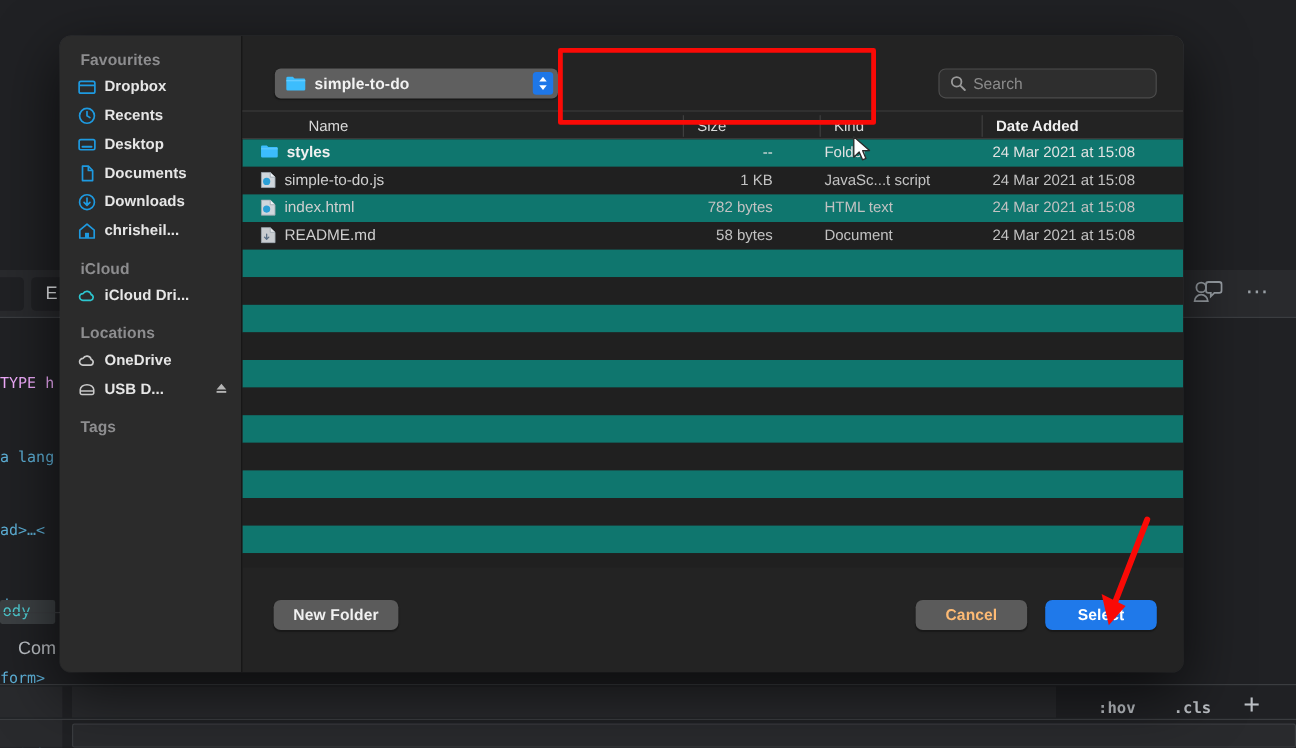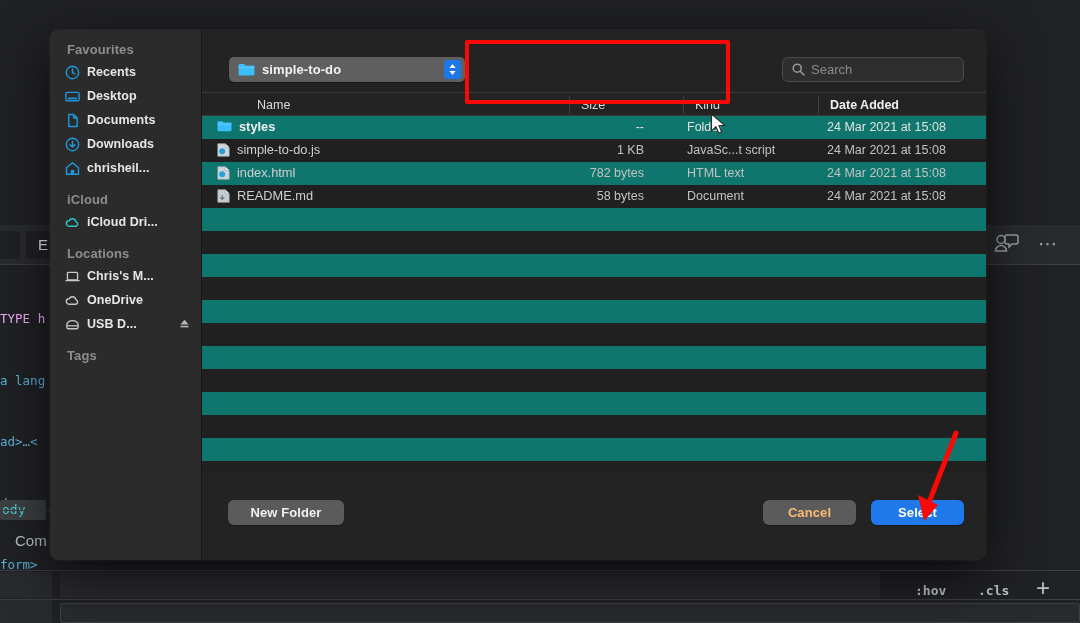--- a/index.html
+++ b/index.html
@@ -187,21 +187,21 @@
   .row.first .kd, .row.first .dt, .row.first .sz { color: #e2e2e2; }
 
   
   .footer { position: absolute; left: 0; bottom: 0; width: 100%; height: 86px; }
   .btn {
     position: absolute; border-radius: 6px; display: flex;
     align-items: center; justify-content: center;
     font-size: 13px; font-weight: bold; letter-spacing: .1px;
   }
   .btn-newfolder {
-    left: 26px; top: 26px; width: 116px; height: 25px;
+    left: 26px; top: 26px; width: 104px; height: 25px;
     background: #5b5b5b; color: #f0f0f0;
     box-shadow: 0 1px 1px rgba(0,0,0,0.3);
   }
   .btn-cancel {
     right: 130px; top: 26px; width: 93px; height: 25px;
     background: #5b5b5b; color: #fdba74;
     box-shadow: 0 1px 1px rgba(0,0,0,0.3);
   }
   .btn-select {
     right: 22px; top: 26px; width: 93px; height: 25px;
@@ -259,20 +259,27 @@
   <div class="bg-left-strip"></div>
   <div class="bg-bottom-inner"></div>
 </div>
 
 <div id="dialog">
 
   <div class="sidebar">
 
     <div class="sb-group">Favourites</div>
 
+    <div class="sb-item">
+      <svg class="ico" viewBox="0 0 16 16">
+        <rect x="1" y="3" width="14" height="10.5" rx="1.6" fill="none" stroke="#1e9ae0" stroke-width="1.5"></rect>
+        <line x1="1" y1="6.6" x2="15" y2="6.6" stroke="#1e9ae0" stroke-width="1.5"></line>
+      </svg>
+      <span>Dropbox</span>
+    </div>
 
     <div class="sb-item">
       <svg class="ico" viewBox="0 0 16 16">
         <circle cx="8" cy="8" r="6.6" fill="none" stroke="#1e9ae0" stroke-width="1.5"></circle>
         <path d="M8 4.2 V8 L10.6 9.6" fill="none" stroke="#1e9ae0" stroke-width="1.5" stroke-linecap="round"></path>
       </svg>
       <span>Recents</span>
     </div>
 
 
@@ -312,27 +319,20 @@
 
     <div class="sb-item">
       <svg class="ico" viewBox="0 0 16 16">
         <path d="M4.3 12 a3 3 0 0 1 0.2 -6 a3.9 3.9 0 0 1 7.2 1 a2.6 2.6 0 0 1 -0.2 5 z" fill="none" stroke="#2dc6cf" stroke-width="1.5" stroke-linejoin="round"></path>
       </svg>
       <span>iCloud Dri...</span>
     </div>
 
     <div class="sb-group">Locations</div>
 
-    <div class="sb-item">
-      <svg class="ico" viewBox="0 0 16 16">
-        <rect x="2.6" y="3.6" width="10.8" height="8" rx="1" fill="none" stroke="#c9c9c9" stroke-width="1.4"></rect>
-        <line x1="1" y1="12.4" x2="15" y2="12.4" stroke="#c9c9c9" stroke-width="1.4" stroke-linecap="round"></line>
-      </svg>
-      <span>Chris's M...</span>
-    </div>
 
     <div class="sb-item">
       <svg class="ico" viewBox="0 0 16 16">
         <path d="M4.3 12 a3 3 0 0 1 0.2 -6 a3.9 3.9 0 0 1 7.2 1 a2.6 2.6 0 0 1 -0.2 5 z" fill="none" stroke="#c9c9c9" stroke-width="1.5" stroke-linejoin="round"></path>
       </svg>
       <span>OneDrive</span>
     </div>
 
     <div class="sb-item">
       <svg class="ico" viewBox="0 0 16 16">

